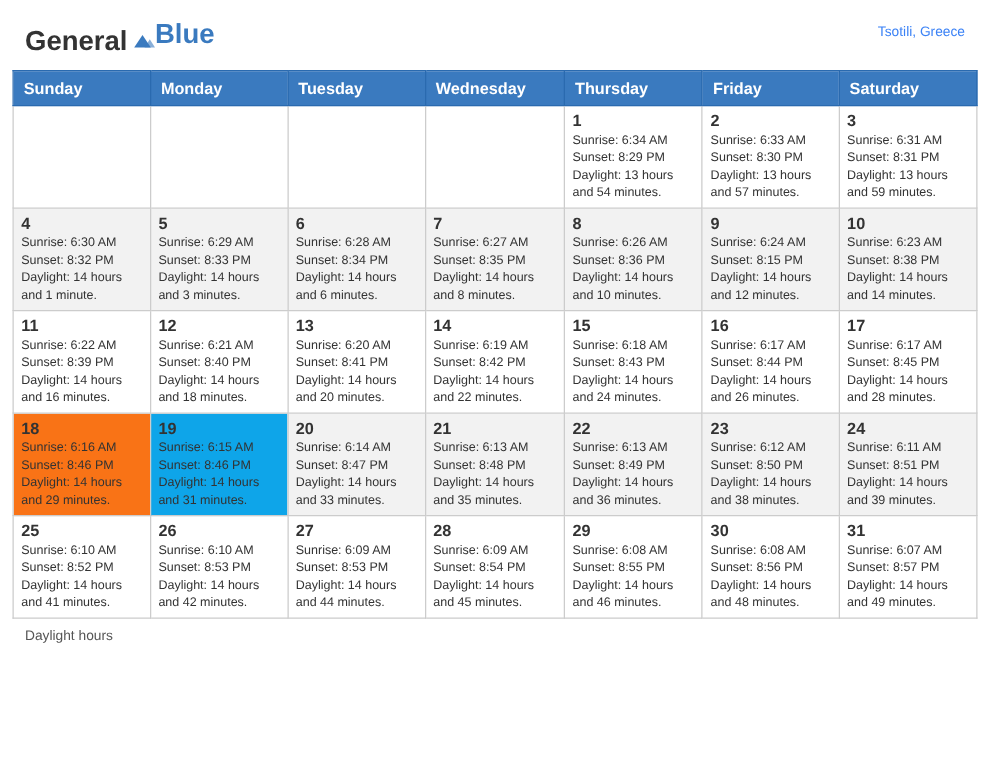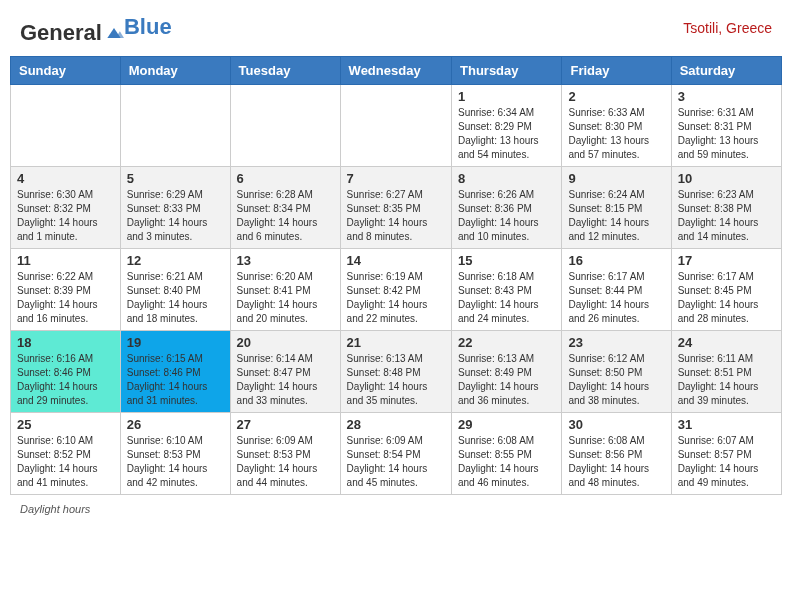--- a/index.html
+++ b/index.html
@@ -37,22 +37,22 @@
     }
     .title-block {
       text-align: right;
     }
     .title-block .month-year {
       font-size: 32px;
       font-weight: bold;
       color: #333;
     }
     .title-block .location {
-      font-size: 14px;
-      color: #b91c1c;
+      font-size: 11px;
+      color: #3b82f6;
     }
     .calendar {
       width: 100%;
       border-collapse: collapse;
       margin-top: 5px;
     }
     .calendar th {
       background-color: #3a7abf;
       color: white;
       text-align: left;
@@ -84,21 +84,20 @@
       line-height: 1.4;
     }
     .empty-cell {
       background: #fff !important;
     }
     .footer {
       margin-top: 8px;
       font-size: 11px;
       color: #555;
       padding-left: 10px;
-      font-style: italic;
     }
   </style>
 </head>
 <body>
 
 <div class="header">
   <div class="logo">
     <div style="display:flex;flex-direction:row;align-items:flex-start;">
       <div style="display:flex;align-items:center;">
         <span class="logo-text-general">General</span>
@@ -251,21 +250,21 @@
         </td>
         <td>
           <div class="day-number">17</div>
           <div class="day-info" style="white-space: pre-line;">Sunrise: 6:17 AM
 Sunset: 8:45 PM
 Daylight: 14 hours
 and 28 minutes.</div>
         </td>
       </tr>
       <tr>
-        <td style="background-color: #5eead4;">
+        <td style="background-color: #f97316;">
           <div class="day-number">18</div>
           <div class="day-info" style="white-space: pre-line;">Sunrise: 6:16 AM
 Sunset: 8:46 PM
 Daylight: 14 hours
 and 29 minutes.</div>
         </td>
         <td style="background-color: #0ea5e9;">
           <div class="day-number">19</div>
           <div class="day-info" style="white-space: pre-line;">Sunrise: 6:15 AM
 Sunset: 8:46 PM

